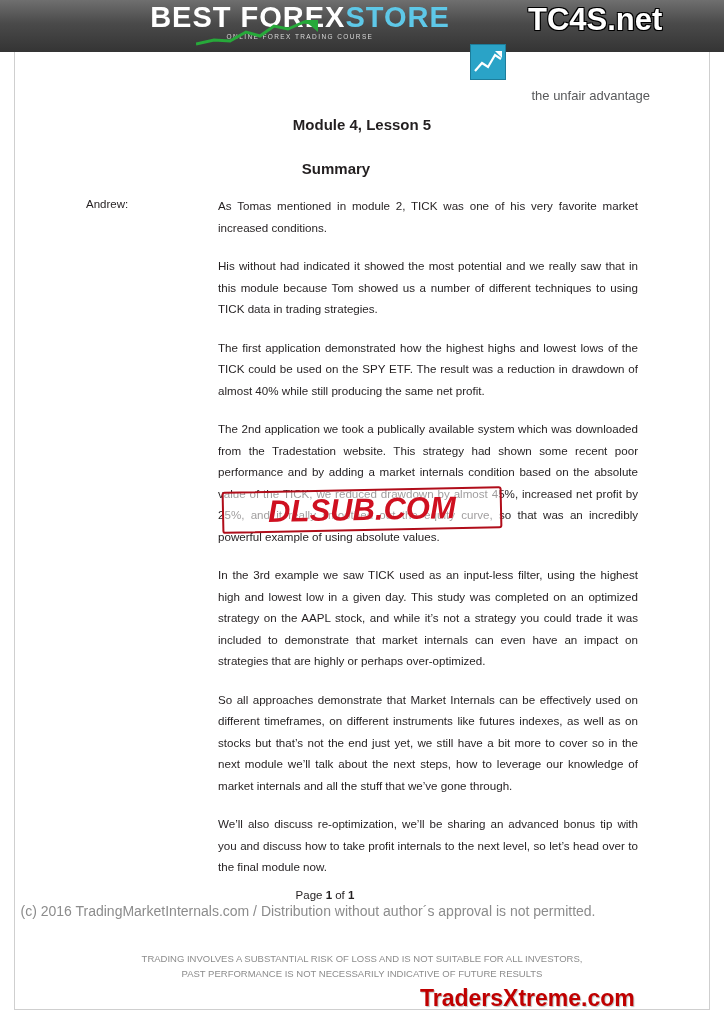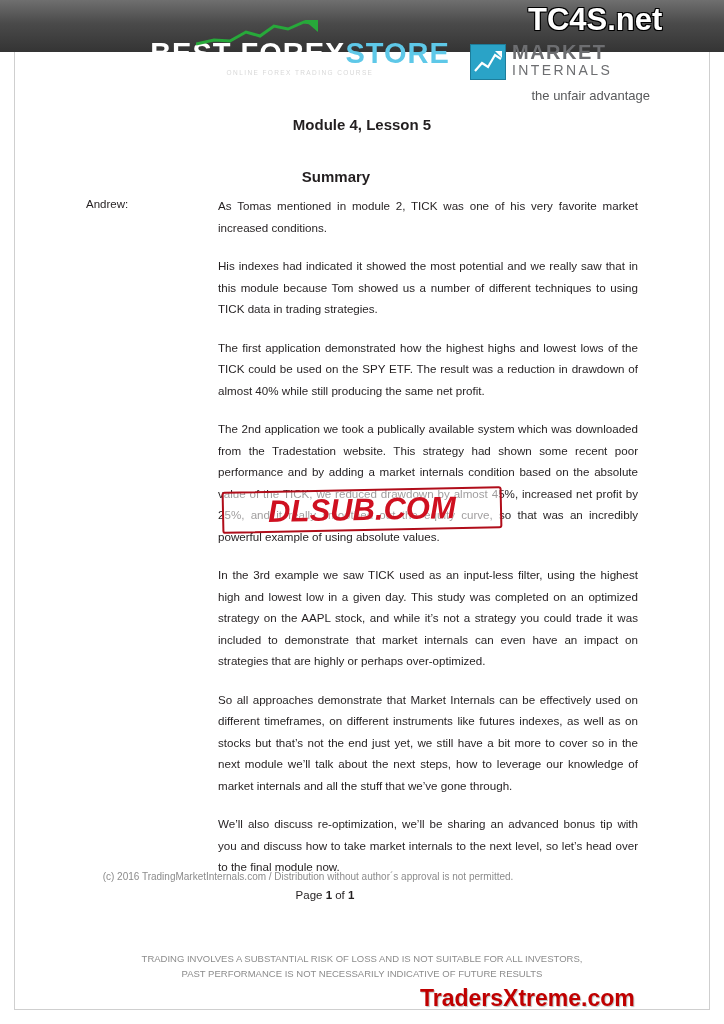--- a/index.html
+++ b/index.html
@@ -37,21 +37,20 @@
     height: 52px;
     background: linear-gradient(180deg, #6f6f6f 0%, #4a4a4a 45%, #343434 100%);
   }
   .logo-wrap {
     position: absolute;
     left: 150px;
     top: 2px;
     width: 300px;
     height: 48px;
     text-align: center;
-    margin-top: 36px;
   }
   .logo-main {
     font-size: 29px;
     font-weight: bold;
     letter-spacing: 1px;
     line-height: 30px;
     white-space: nowrap;
   }
   .logo-best { color: #ffffff; }
   .logo-forex { color: #ffffff; }
@@ -143,21 +142,20 @@
   }
   .doc-subtitle {
     position: absolute;
     left: 0;
     top: 160px;
     width: 672px;
     text-align: center;
     font-size: 15px;
     font-weight: bold;
     color: #231f20;
-    margin-top: 8px;
   }
 
   
   .speaker {
     position: absolute;
     left: 86px;
     top: 198px;
     font-size: 11.5px;
     font-weight: normal;
     color: #231f20;
@@ -207,24 +205,24 @@
     top: 889px;
     width: 650px;
     text-align: center;
     font-size: 11.5px;
     color: #231f20;
   }
   .page-num b { font-weight: bold; }
   .copyright {
     position: absolute;
     left: 0;
-    top: 871px;
+    top: 903px;
     width: 616px;
     text-align: center;
-    font-size: 10px;
+    font-size: 14px;
     color: #8c8c8c;
   }
   .risk {
     position: absolute;
     left: 0;
     top: 951px;
     width: 724px;
     text-align: center;
     font-size: 9.5px;
     color: #8c8c8c;
@@ -263,40 +261,36 @@
   <div class="tc4s">TC4S.net</div>
 </div>
 
 <div class="mi-logo">
   <div class="mi-icon">
     <svg viewBox="0 0 34 34" width="34" height="34">
       <polyline points="4,26 11,18 17,22 24,10 30,14" fill="none" stroke="#ffffff" stroke-width="2.2"></polyline>
       <polygon points="24,6 31,6 31,13" fill="#ffffff"></polygon>
     </svg>
   </div>
-  <div class="mi-text">
-    <div class="mi-market">MARKET</div>
-    <div class="mi-internals">INTERNALS</div>
-  </div>
   <div class="mi-tagline">the unfair advantage</div>
 </div>
 
 <div class="doc-title">Module 4, Lesson 5</div>
 <div class="doc-subtitle">Summary</div>
 
 <div class="speaker">Andrew:</div>
 
 <div class="body-col">
   <p>As Tomas mentioned in module 2, TICK was one of his very favorite market increased conditions.</p>
-  <p>His indexes had indicated it showed the most potential and we really saw that in this module because Tom showed us a number of different techniques to using TICK data in trading strategies.</p>
+  <p>His without had indicated it showed the most potential and we really saw that in this module because Tom showed us a number of different techniques to using TICK data in trading strategies.</p>
   <p>The first application demonstrated how the highest highs and lowest lows of the TICK could be used on the SPY ETF. The result was a reduction in drawdown of almost 40% while still producing the same net profit.</p>
   <p>The 2nd application we took a publically available system which was downloaded from the Tradestation website. This strategy had shown some recent poor performance and by adding a market internals condition based on the absolute value of the TICK, we reduced drawdown by almost 45%, increased net profit by 25%, and it really smoothed out the equity curve, so that was an incredibly powerful example of using absolute values.</p>
   <p>In the 3rd example we saw TICK used as an input-less filter, using the highest high and lowest low in a given day. This study was completed on an optimized strategy on the AAPL stock, and while it’s not a strategy you could trade it was included to demonstrate that market internals can even have an impact on strategies that are highly or perhaps over-optimized.</p>
   <p>So all approaches demonstrate that Market Internals can be effectively used on different timeframes, on different instruments like futures indexes, as well as on stocks but that’s not the end just yet, we still have a bit more to cover so in the next module we’ll talk about the next steps, how to leverage our knowledge of market internals and all the stuff that we’ve gone through.</p>
-  <p>We’ll also discuss re-optimization, we’ll be sharing an advanced bonus tip with you and discuss how to take market internals to the next level, so let’s head over to the final module now.</p>
+  <p>We’ll also discuss re-optimization, we’ll be sharing an advanced bonus tip with you and discuss how to take profit internals to the next level, so let’s head over to the final module now.</p>
 </div>
 
 <div class="dlsub">DLSUB.COM</div>
 
 <div class="page-num">
   <span>Page </span><b>1</b><span> of </span><b>1</b>
 </div>
 <div class="copyright">(c) 2016 TradingMarketInternals.com / Distribution without author´s approval is not permitted.</div>
 <div class="risk">
   <div>TRADING INVOLVES A SUBSTANTIAL RISK OF LOSS AND IS NOT SUITABLE FOR ALL INVESTORS,</div>

